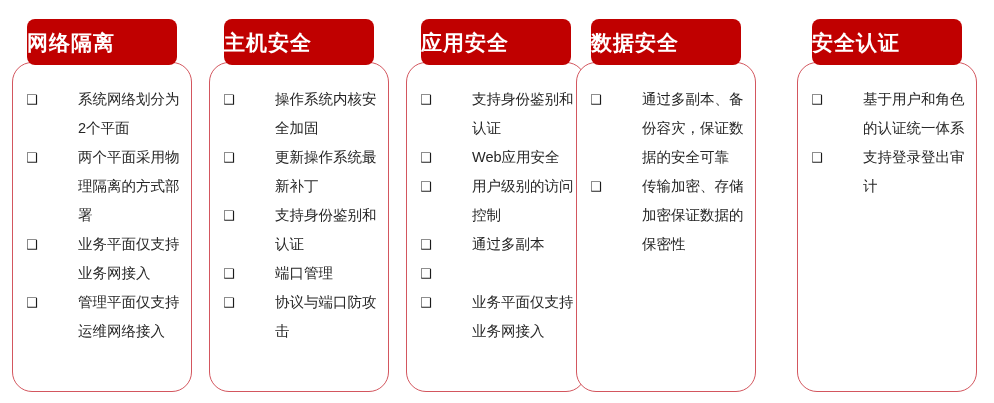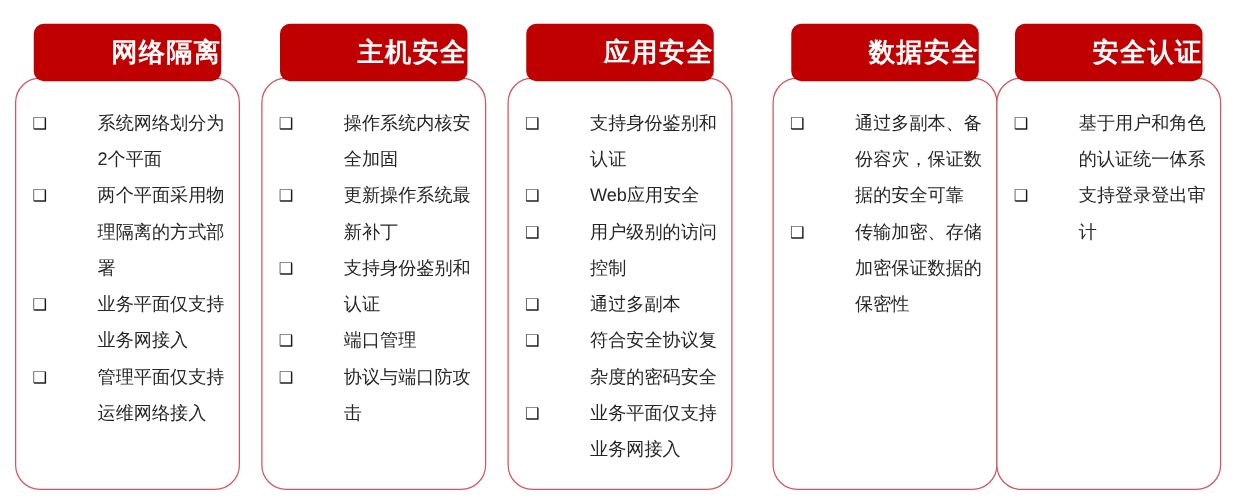--- a/index.html
+++ b/index.html
@@ -42,21 +42,21 @@
     position: absolute;
     left: 15px;
     top: 19px;
     width: 150px;
     height: 46px;
     box-sizing: border-box;
     background: #C00000;
     border-radius: 8px;
     display: flex;
     align-items: center;
-    justify-content: flex-end;
+    justify-content: flex-start;
     z-index: 3;
   }
   .card-header-title {
     color: #ffffff;
     font-size: 21px;
     font-weight: bold;
     letter-spacing: 1px;
     line-height: 1;
     white-space: nowrap;
   }
@@ -90,21 +90,21 @@
     line-height: 29px;
     color: #262626;
     word-break: break-all;
     padding-left: 5px;
     margin-left: 31px;
   }
   
   .col-0 { left: 12px; }
   .col-1 { left: 209px; }
   .col-2 { left: 406px; }
-  .col-3 { left: 618px; }
+  .col-3 { left: 576px; }
   .col-4 { left: 797px; }
 </style>
 </head>
 <body>
 
 <div id="board">
     <div class="column col-0">
       <div class="card-body"></div>
       <div class="card-header">
         <span class="card-header-title">网络隔离</span>
@@ -173,21 +173,20 @@
         <div class="list-item">
           <span class="bullet-icon">❑</span>
           <span class="item-text">用户级别的访问控制</span>
         </div>
         <div class="list-item">
           <span class="bullet-icon">❑</span>
           <span class="item-text">通过多副本</span>
         </div>
         <div class="list-item">
           <span class="bullet-icon">❑</span>
-          <span class="item-text">符合安全协议复杂度的密码安全</span>
         </div>
         <div class="list-item">
           <span class="bullet-icon">❑</span>
           <span class="item-text">业务平面仅支持业务网接入</span>
         </div>
       </div>
     </div>
     <div class="column col-3">
       <div class="card-body"></div>
       <div class="card-header">

